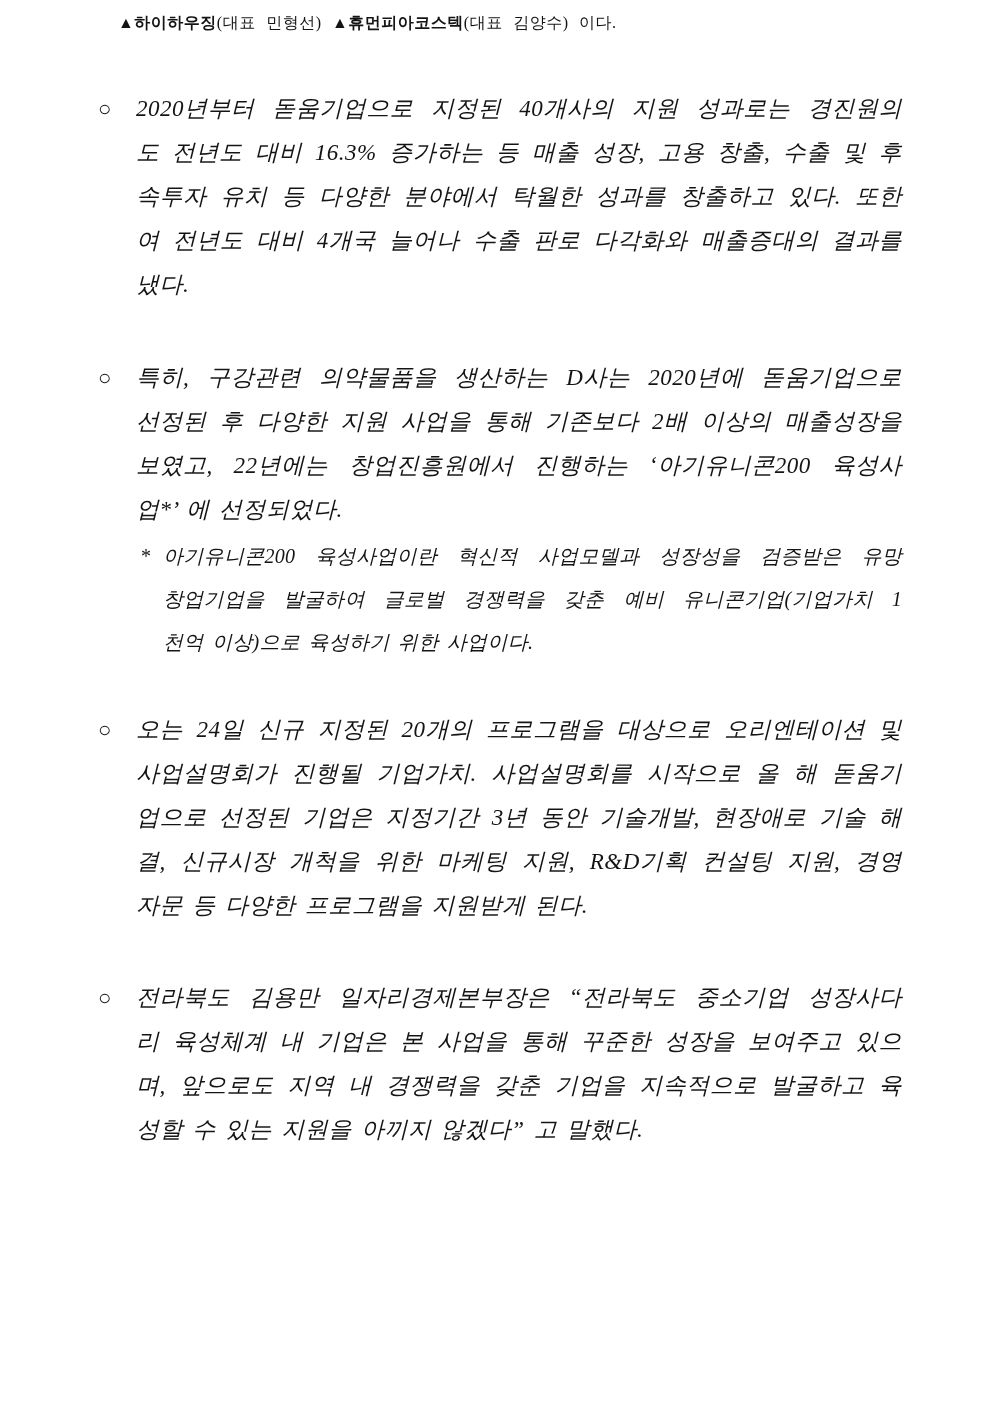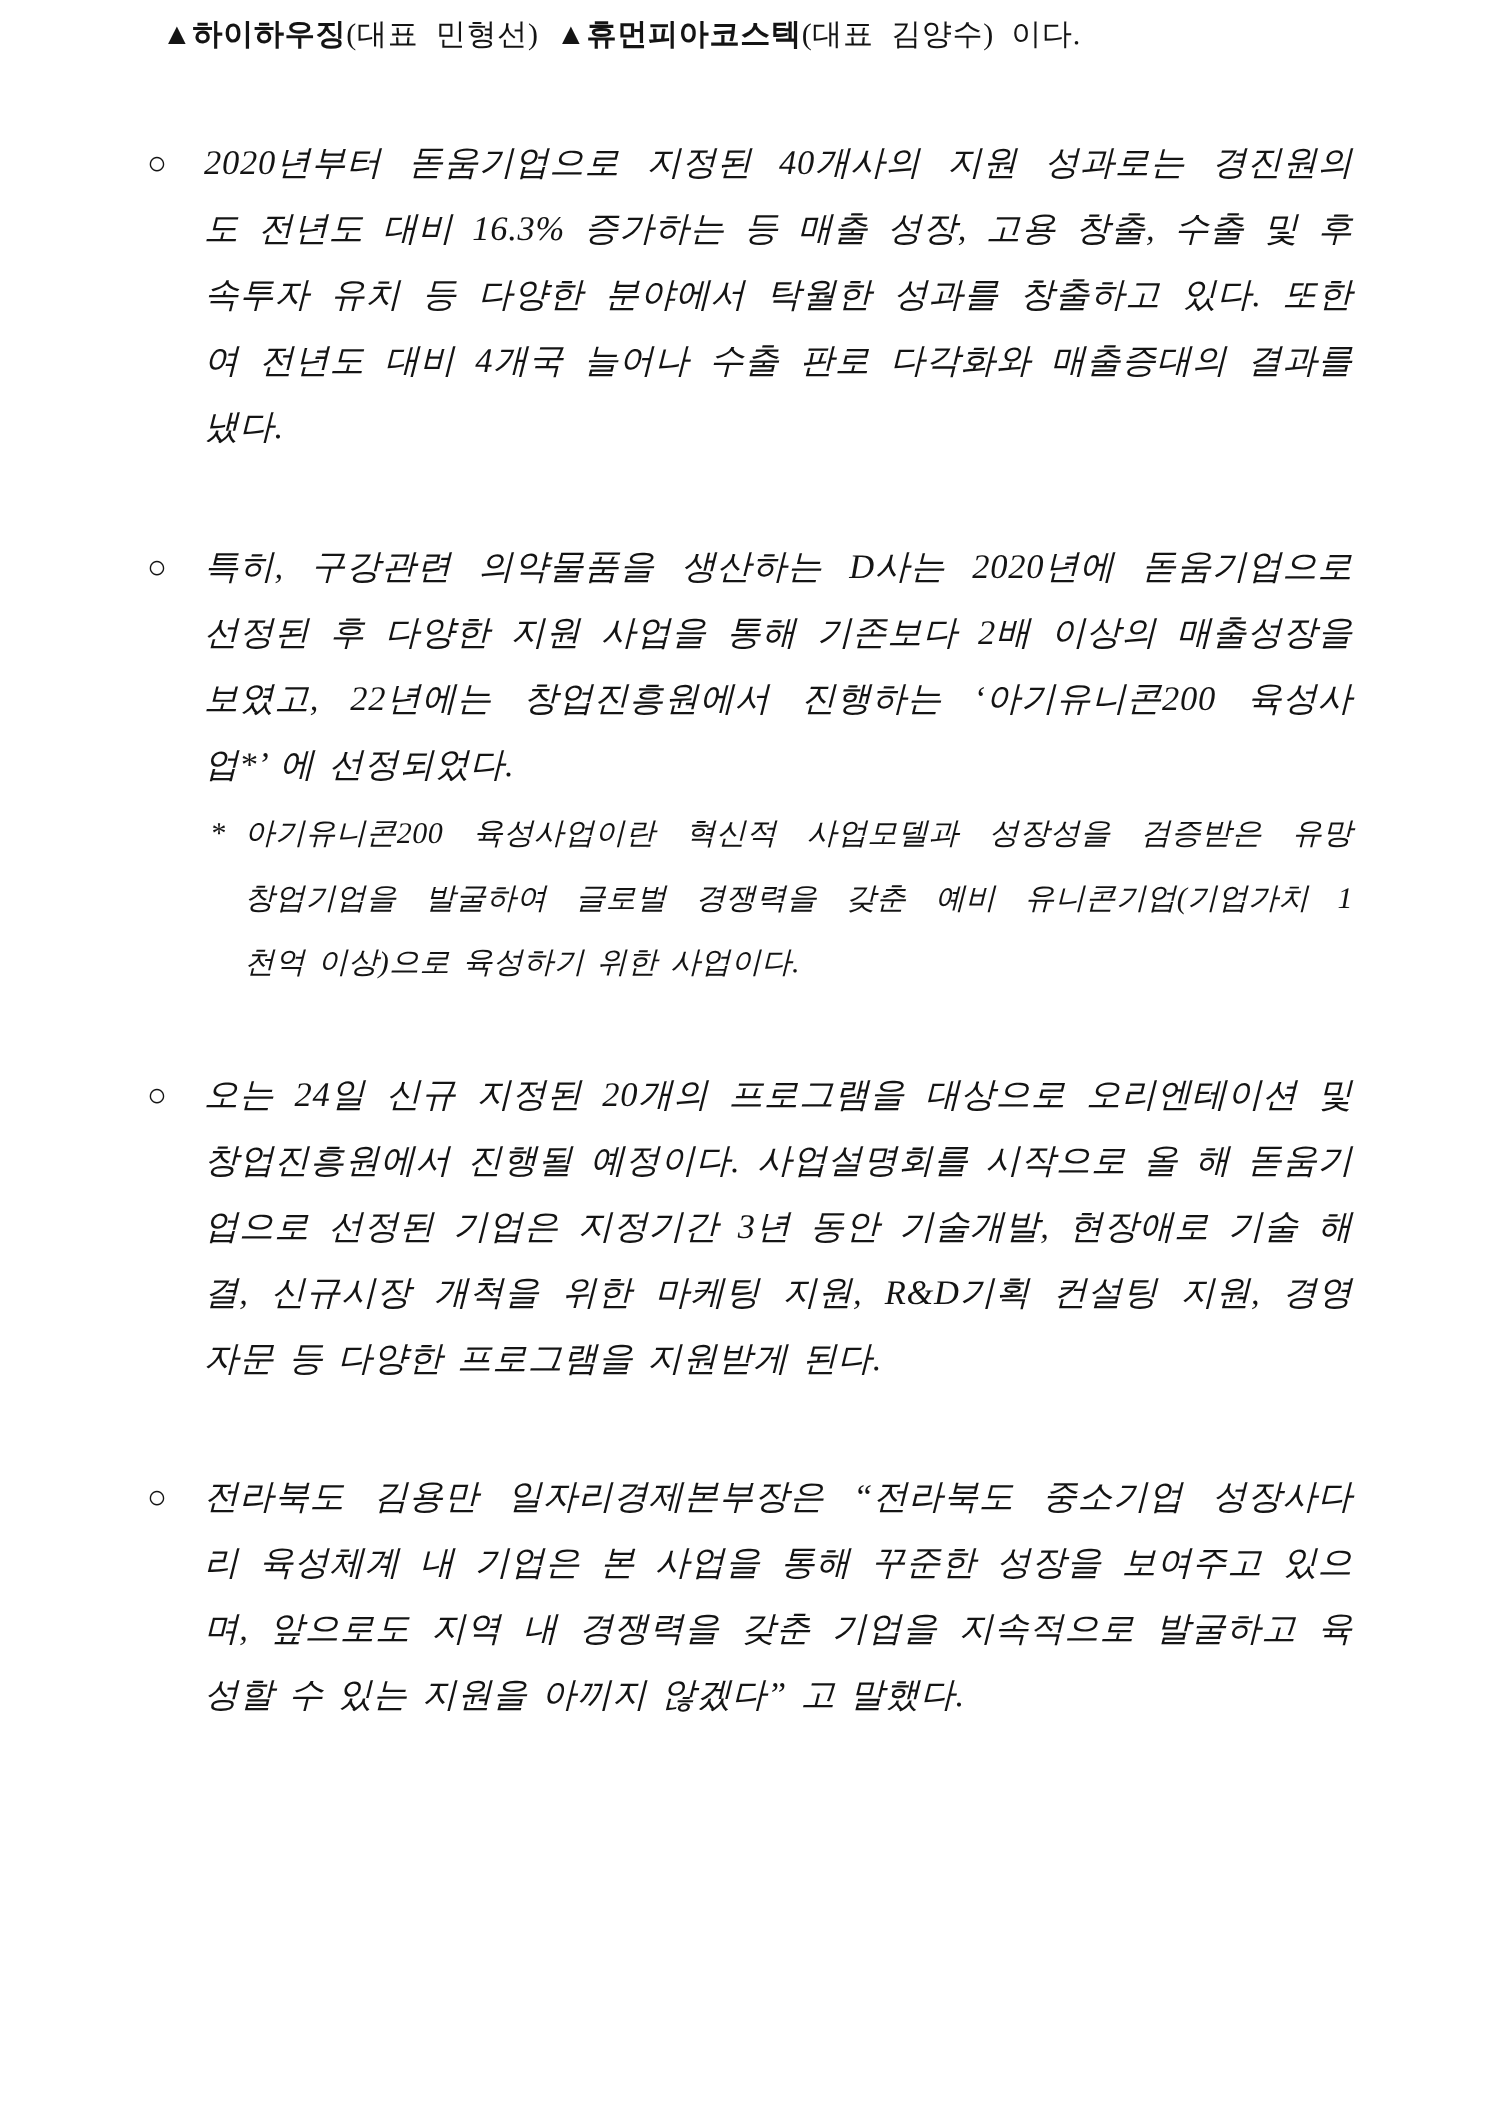--- a/index.html
+++ b/index.html
@@ -13,22 +13,22 @@
     height: 1403px;
     background: #ffffff;
     color: #141414;
     font-family: "Liberation Serif", "DejaVu Serif", serif;
     overflow: hidden;
     box-sizing: border-box;
     padding: 6px 90px 0 96px;
   }
   
   .heading {
-    margin-left: 12px;
-    font-size: 20px;
+    margin-left: 22px;
+    font-size: 16px;
     line-height: 34px;
     word-spacing: 6px;
     letter-spacing: 0.5px;
     white-space: nowrap;
   }
   .seg-bold { font-weight: bold; }
 
   
   .para {
     position: relative;
@@ -105,21 +105,21 @@
       <span class="note-marker">*</span>
       <div class="line just">아기유니콘200 육성사업이란 혁신적 사업모델과 성장성을 검증받은 유망</div>
       <div class="line just">창업기업을 발굴하여 글로벌 경쟁력을 갖춘 예비 유니콘기업(기업가치 1</div>
       <div class="line">천억 이상)으로 육성하기 위한 사업이다.</div>
     </div>
   </section>
 
   <section class="para p3">
     <span class="marker">○</span>
     <div class="line just">오는 24일 신규 지정된 20개의 프로그램을 대상으로 오리엔테이션 및</div>
-    <div class="line just">창업진흥원에서 진행될 예정이다. 사업설명회를 시작으로 올 해 돋움기</div>
+    <div class="line just">사업설명회가 진행될 기업가치. 사업설명회를 시작으로 올 해 돋움기</div>
     <div class="line just">업으로 선정된 기업은 지정기간 3년 동안 기술개발, 현장애로 기술 해</div>
     <div class="line just">결, 신규시장 개척을 위한 마케팅 지원, R&amp;D기획 컨설팅 지원, 경영</div>
     <div class="line">자문 등 다양한 프로그램을 지원받게 된다.</div>
   </section>
 
   <section class="para p4">
     <span class="marker">○</span>
     <div class="line just">전라북도 김용만 일자리경제본부장은  “전라북도 중소기업 성장사다</div>
     <div class="line just">리 육성체계 내 기업은 본 사업을 통해 꾸준한 성장을 보여주고 있으</div>
     <div class="line just">며, 앞으로도 지역 내 경쟁력을 갖춘 기업을 지속적으로 발굴하고 육</div>

